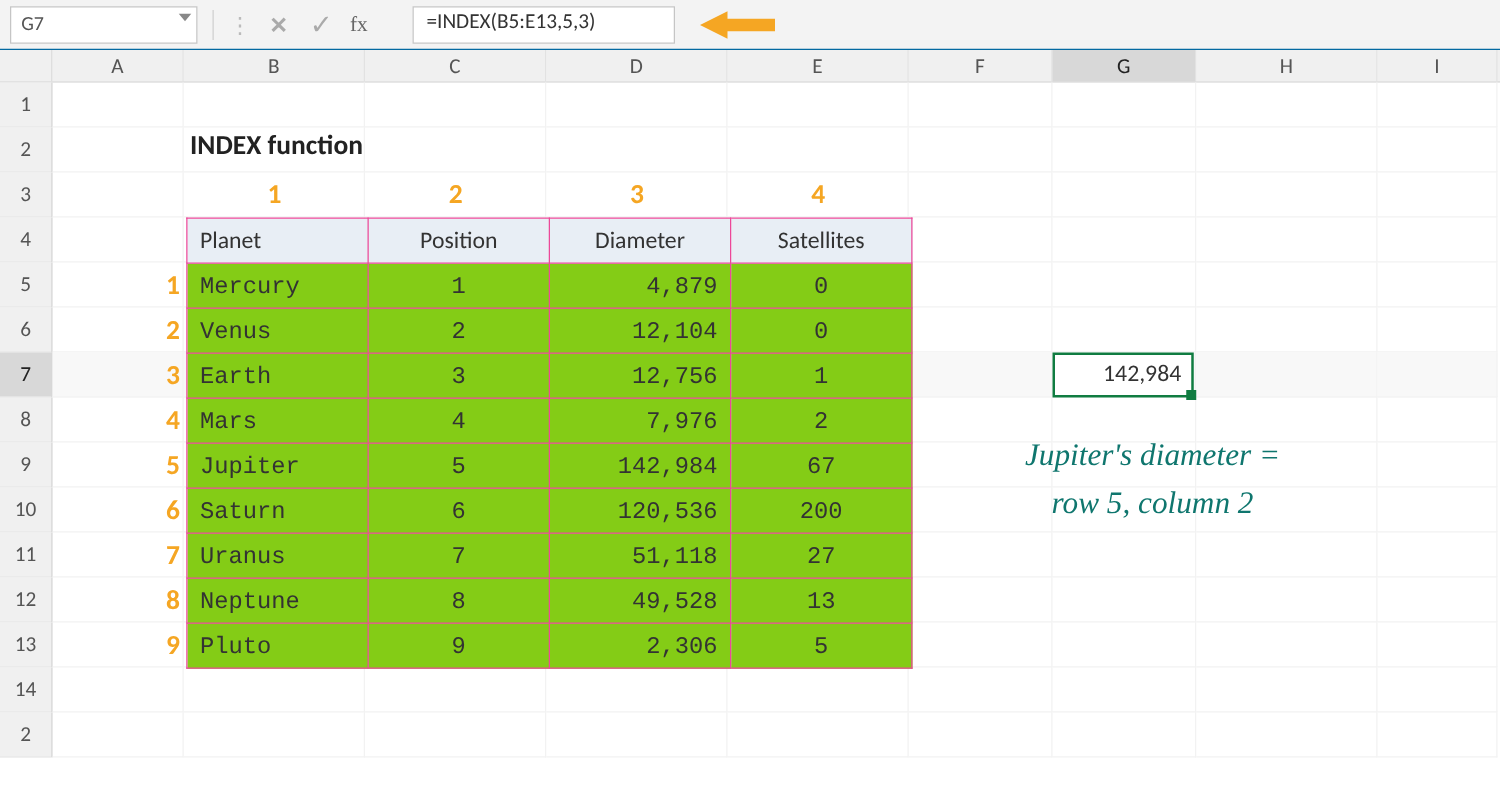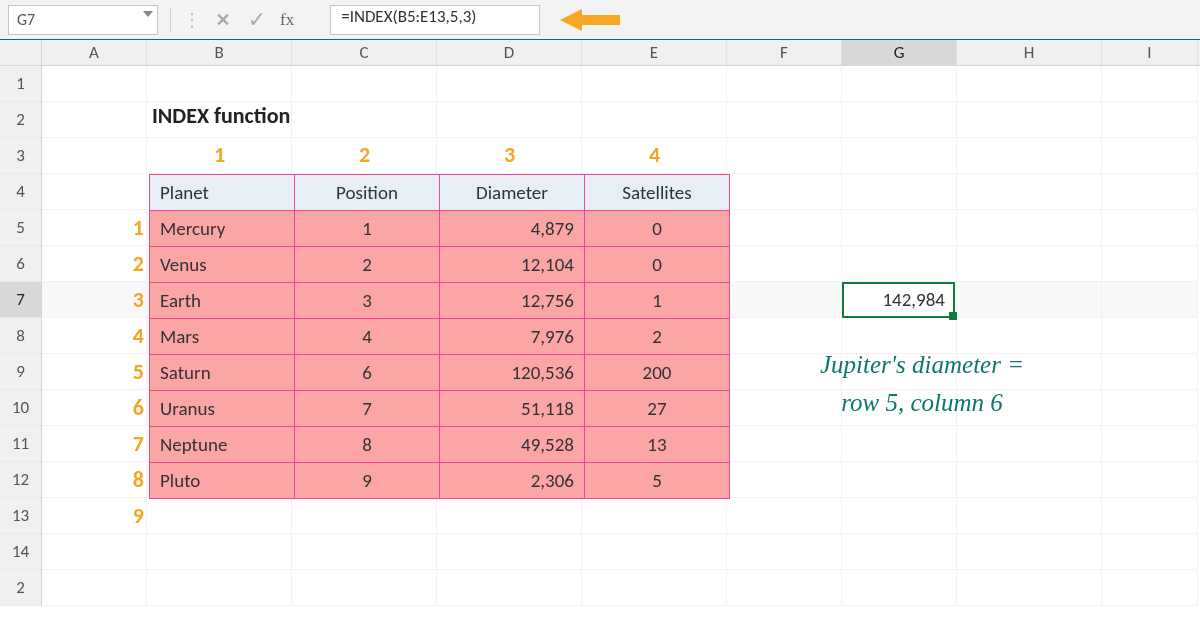--- a/index.html
+++ b/index.html
@@ -215,21 +215,21 @@
   font-size: 19px;
   font-weight: 400;
 }
 .data-table th {
   background: #e8eef5;
   color: #333;
   text-align: left;
 }
 .data-table th.center, .data-table td.center { text-align: center; margin-top: 18px; }
 .data-table td.right { text-align: right; }
-.data-table td { background: #fca5a5; }
+.data-table td { background: #84cc16; font-family: Liberation Mono, monospace; }
 
 
 .sel-cell {
   position: absolute;
   border: 2px solid #107c41;
   background: #fff;
   text-align: right;
   padding: 0 8px;
   line-height: 32px;
   font-size: 19px;
@@ -534,20 +534,26 @@
               <td class="right">12,756</td>
               <td class="center">1</td>
             </tr>
             <tr>
               <td>Mars</td>
               <td class="center">4</td>
               <td class="right">7,976</td>
               <td class="center">2</td>
             </tr>
             <tr>
+              <td>Jupiter</td>
+              <td class="center">5</td>
+              <td class="right">142,984</td>
+              <td class="center">67</td>
+            </tr>
+            <tr>
               <td>Saturn</td>
               <td class="center">6</td>
               <td class="right">120,536</td>
               <td class="center">200</td>
             </tr>
             <tr>
               <td>Uranus</td>
               <td class="center">7</td>
               <td class="right">51,118</td>
               <td class="center">27</td>
@@ -567,17 +573,17 @@
           </tbody>
       </table>
 
       <div class="sel-cell" style="left:800px; top:216px; width:113px; height:36px;">
         <span>142,984</span>
         <div class="sel-handle"></div>
       </div>
 
       <div class="annotation" style="left:710px; top:280px;">
         <div>Jupiter's diameter =</div>
-        <div>row 5, column 6</div>
+        <div>row 5, column 2</div>
       </div>
     </div>
   </div>
 </div>
 
 </body></html>

